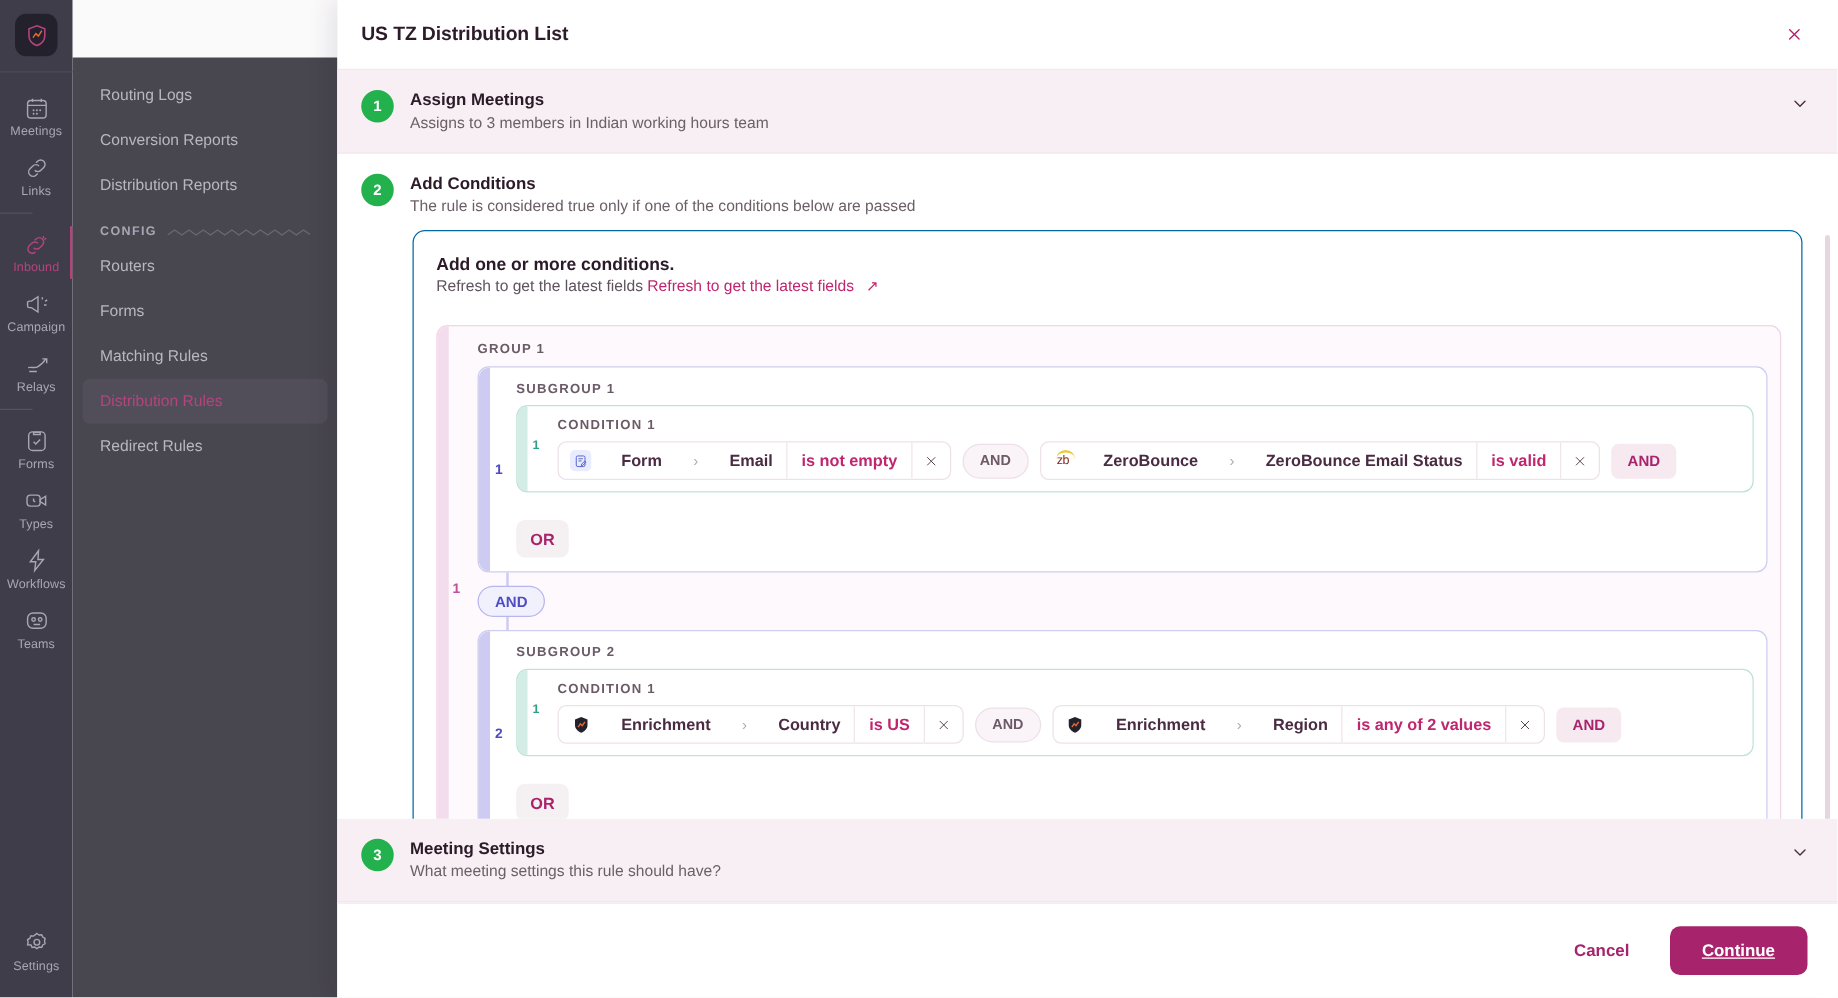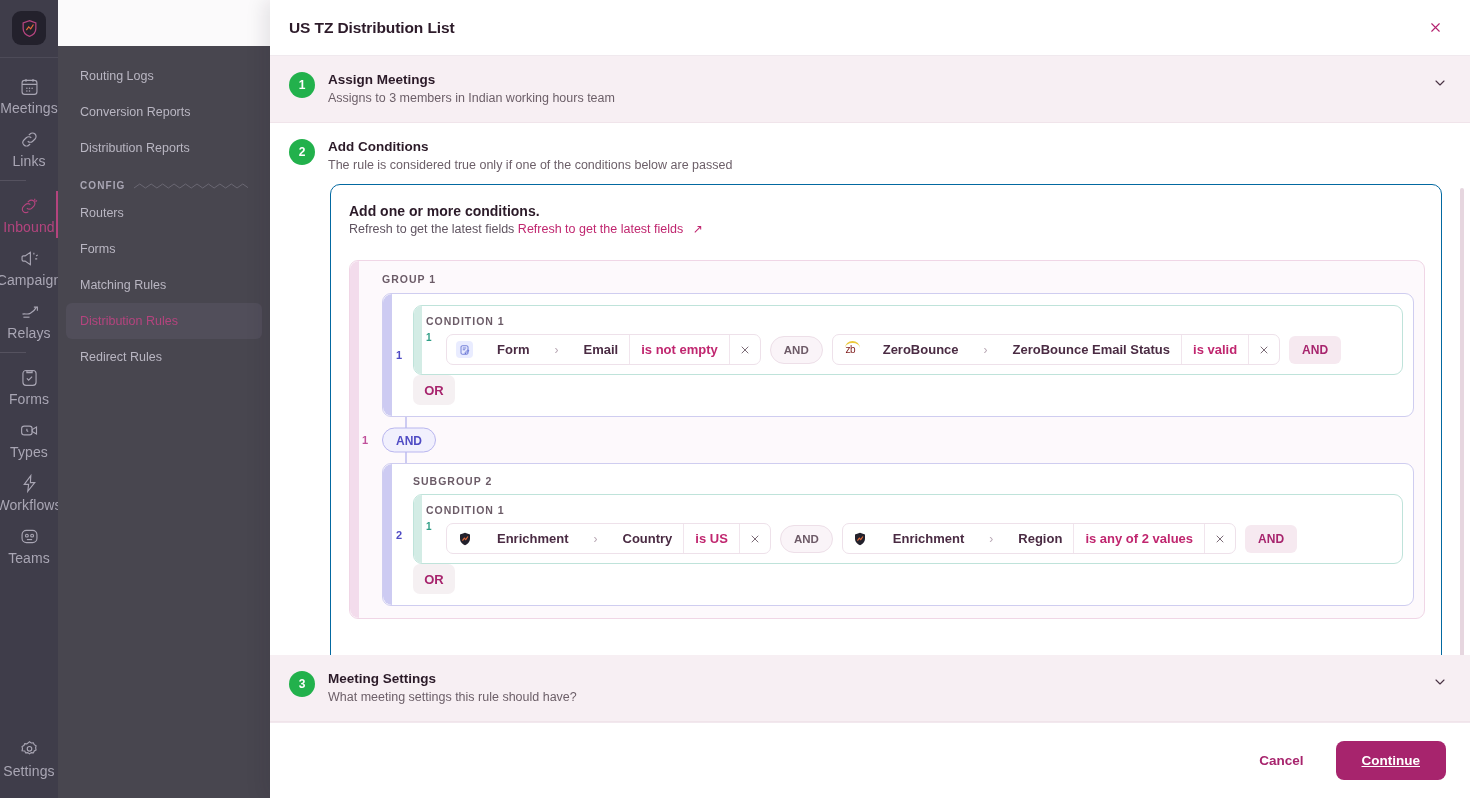--- a/index.html
+++ b/index.html
@@ -25,21 +25,21 @@
   .rail-logo {
     width: 34px; height: 34px; margin-top: 11px; border-radius: 9px;
     background: #23212c; display:flex; align-items:center; justify-content:center;
   }
   .rail-sep { width: 58px; height: 1px; background: #4d4b58; margin-top: 12px; }
   .rail-items { margin-top: 10px; width: 58px; }
   .rail-item {
     width: 58px; padding: 7px 0 5px 0; display:flex; flex-direction:column;
     align-items:center; gap:3px; position: relative;
   }
-  .rail-item .ri-label { font-size: 14px; color: #a9a6b4; letter-spacing: .1px; }
+  .rail-item .ri-label { font-size: 10px; color: #a9a6b4; letter-spacing: .1px; }
   .rail-item.active .ri-label { color: #b4447e; }
   .rail-item.active .ri-ico svg { stroke: #b4447e; }
   .rail-item.active::after {
     content:""; position:absolute; right:0; top:4px; bottom:2px; width:2px; background:#b4447e;
   }
   .ri-ico { width: 22px; height: 22px; display:flex; align-items:center; justify-content:center; }
   .ri-ico svg { width: 21px; height: 21px; stroke: #a9a6b4; fill: none; stroke-width: 1.3; }
   .rail-divider { width: 26px; height: 1px; background: #55525f; margin: 6px 0; align-self:center; }
   .rail-bottom { margin-top: auto; margin-bottom: 14px; }
 
@@ -164,21 +164,21 @@
   .condition::before {
     content:""; position:absolute; left:0; top:0; bottom:0; width: 8px;
     background: #d3ece5; border-radius: 9px 0 0 9px;
   }
   .cnd-idx {
     position:absolute; left:12px; top: 26px;
     font-size: 10px; font-weight: 700; color: #2f9e86;
   }
   .cnd-label {
     font-size: 10.5px; letter-spacing: 1px; font-weight: 700; color: #6b5b67;
-    margin-bottom: 7px;
+    margin-left: 20px; margin-bottom: 7px;
   }
   .cnd-row { display:flex; align-items:center; gap: 9px; margin-left: 20px; flex-wrap: nowrap; }
 
   .chip {
     display:flex; align-items:center;
     border: 1px solid #eee1ea; border-radius: 7px; background: #ffffff;
     height: 31px; overflow: hidden;
   }
   .chip-field {
     display:flex; align-items:center; gap: 24px;
@@ -201,21 +201,21 @@
     height: 28px; padding: 0 13px; display:flex; align-items:center; justify-content:center;
     border: 1px solid #eddfe8; border-radius: 14px; background: #faf4f8;
     font-size: 11.5px; font-weight: 600; color: #6d5a67; cursor:pointer;
   }
   .op-solid {
     height: 28px; padding: 0 13px; display:flex; align-items:center; justify-content:center;
     border-radius: 6px; background: #f6e9f0;
     font-size: 12px; font-weight: 700; color: #a7246d; cursor:pointer;
   }
   .or-btn {
-    margin-left: 20px; margin-top: 0;
+    margin-left: 20px; margin-top: 22px;
     width: 42px; height: 30px; border-radius: 7px; background: #f5f0f2;
     display:flex; align-items:center; justify-content:center;
     font-size: 13px; font-weight: 700; color: #a7246d; cursor: pointer;
   }
 
   
   .connector { position: relative; margin-left: 22px; height: 46px; }
   .connector .line { position:absolute; left: 23px; top:0; bottom:0; width:2px; background:#cdcbf2; }
   .and-pill {
     position: absolute; left: 0; top: 50%; transform: translateY(-50%);
@@ -458,20 +458,21 @@
               <span class="arr">↗</span>
             </span>
           </div>
 
           <div class="group">
             <div class="group-idx">1</div>
             <div class="group-label">GROUP 1</div>
 
             <div class="subgroup">
               <div class="sg-idx">1</div>
+              <div class="sg-label">SUBGROUP 1</div>
 
               <div class="condition">
                 <div class="cnd-idx">1</div>
                 <div class="cnd-label">CONDITION 1</div>
                 <div class="cnd-row">
 
                   <div class="chip">
                     <div class="chip-field">
                       <span class="fld-ico form">
                         <svg viewBox="0 0 24 24">

